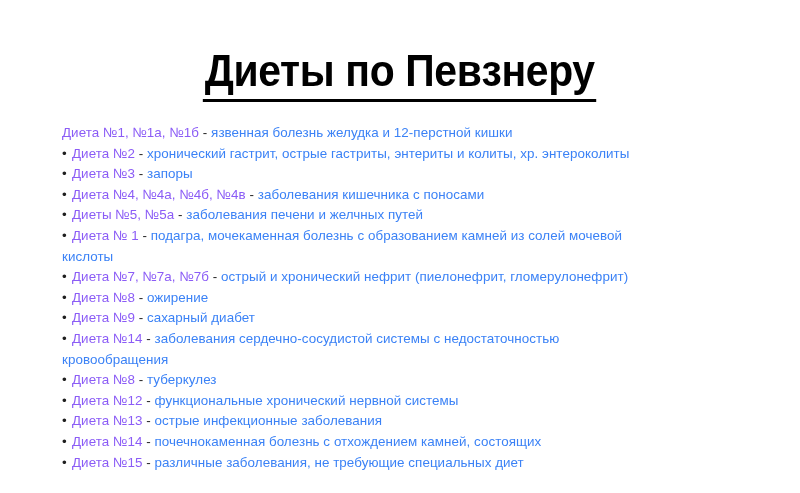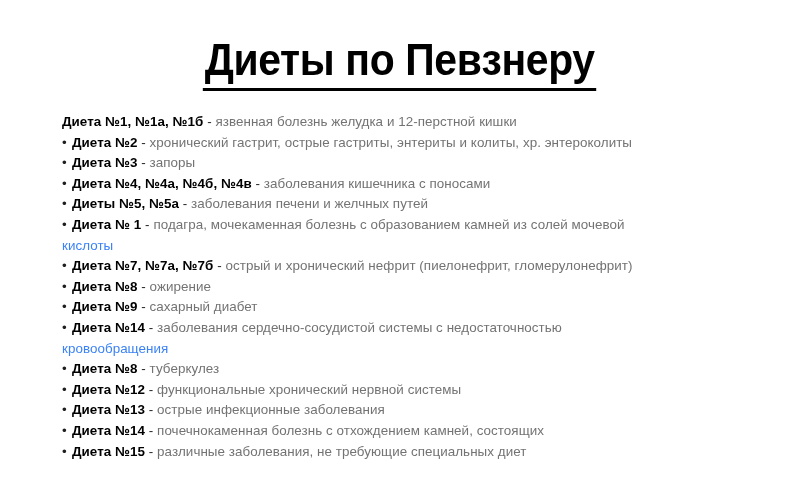--- a/index.html
+++ b/index.html
@@ -12,21 +12,21 @@
     background: #ffffff;
     font-family: "Liberation Sans", "DejaVu Sans", sans-serif;
     color: #1a1a1a;
     overflow: hidden;
     position: relative;
   }
 
   #page {
     position: absolute;
     left: 0;
-    top: 0;
+    top: 11px;
     width: 800px;
     height: 380px;
   }
 
   
   #title-wrap {
     position: absolute;
     left: 0;
     top: 8px;
     width: 800px;
@@ -77,31 +77,31 @@
   .bullet {
     position: absolute;
     left: 4px;
     top: 0;
     font-size: 13.4px;
     line-height: 20.6px;
     color: #1f1f1f;
   }
 
   .diet-name {
-    font-weight: 700;
-    color: #000000;
+    font-weight: 400;
+    color: #8b5cf6;
     text-align: center;
   }
   .sep {
     font-weight: 400;
     color: #1f1f1f;
   }
   .diet-desc {
     font-weight: 400;
-    color: #737373;
+    color: #3b82f6;
   }
   .cont-text {
     font-weight: 400;
     color: #3b82f6;
   }
 </style>
 </head>
 <body>
 
 <div id="page">

